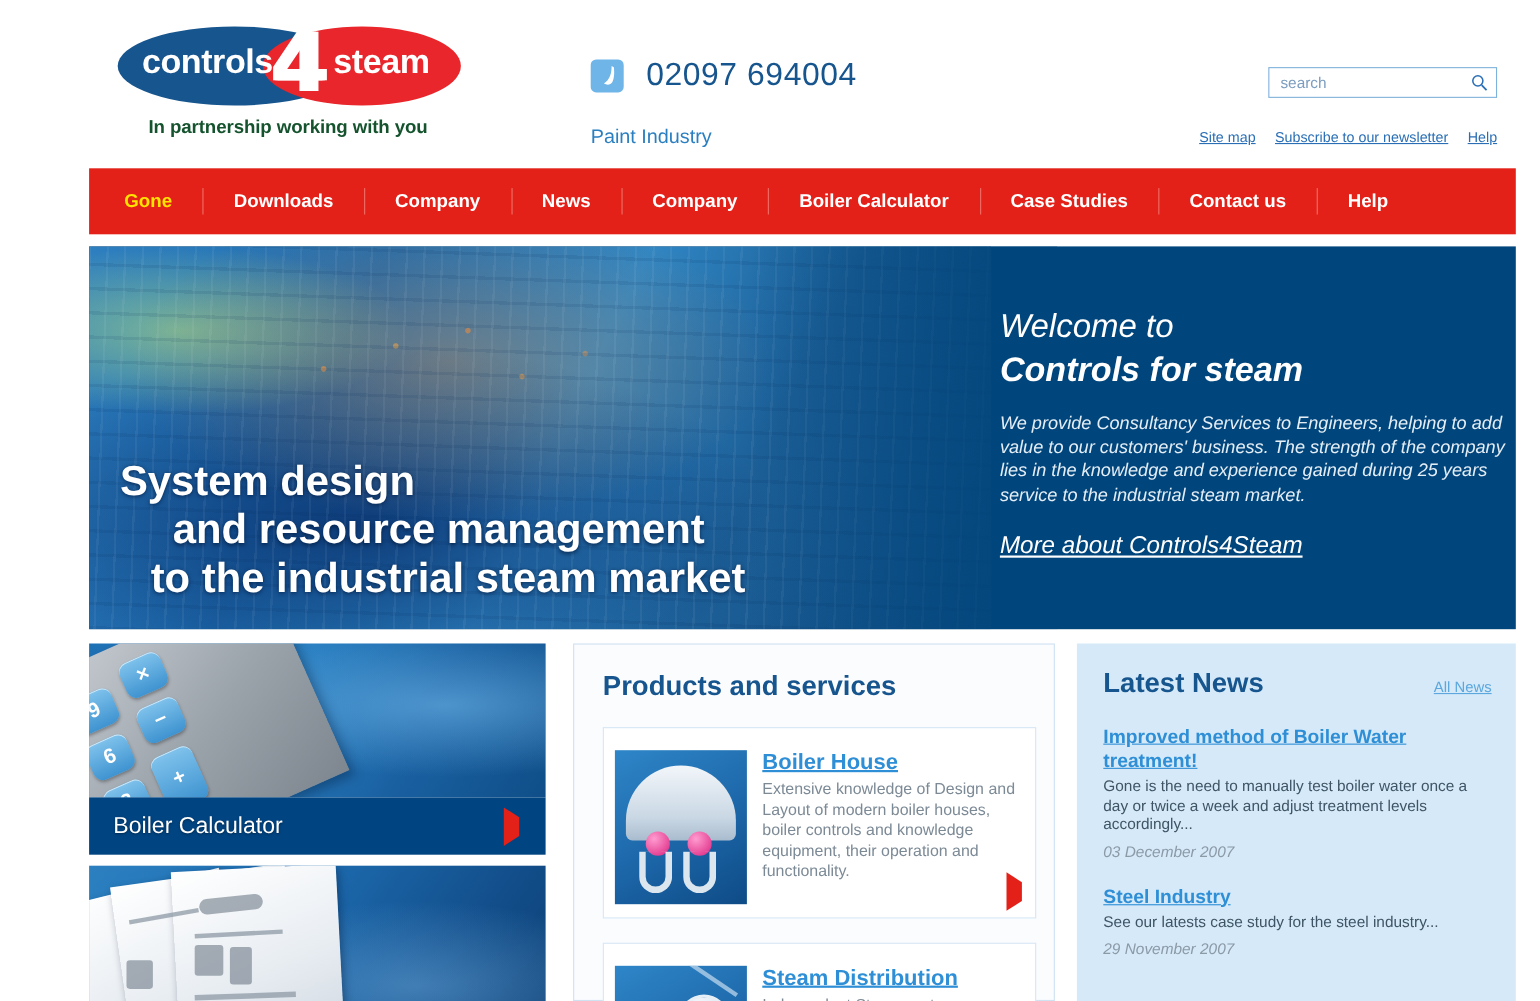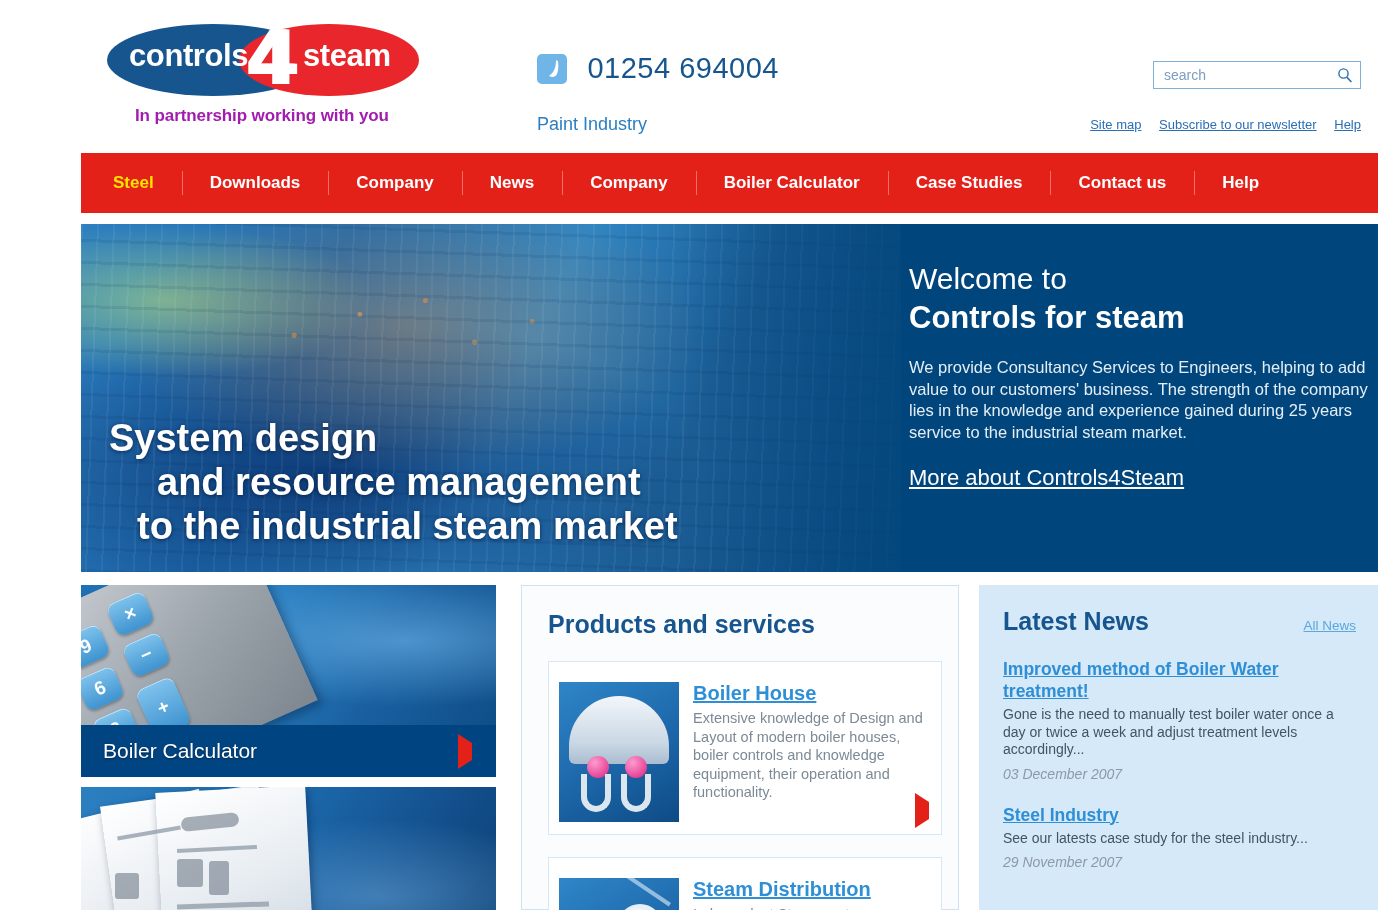--- a/index.html
+++ b/index.html
@@ -35,21 +35,21 @@
     color: #ffffff; font-size: 31px; font-weight: bold; letter-spacing: -0.4px;
   }
   .logo-four {
     position: absolute; left: 140px; top: -2px; z-index: 5;
     color: #ffffff; font-size: 74px; font-weight: bold; line-height: 72px;
     font-family: "DejaVu Sans", sans-serif;
     text-shadow: 2px 0 0 #fff, -2px 0 0 #fff;
   }
   .logo-tag {
     position: absolute; left: 28px; top: 82px;
-    color: #a21caf; font-size: 17px; font-weight: bold; letter-spacing: -0.1px;
+    color: #14532d; font-size: 17px; font-weight: bold; letter-spacing: -0.1px;
   }
 
   .phone-block { position: absolute; left: 508px; top: 52px; }
   .phone-icon {
     display: inline-block; vertical-align: middle;
     width: 30px; height: 30px; border-radius: 5px; background: #6FB5E8;
     position: relative;
   }
   .phone-icon svg { position: absolute; left: 6px; top: 5px; }
   .phone-num {
@@ -134,21 +134,21 @@
   }
   .hero-headline {
     position: absolute; left: 28px; bottom: 24px; z-index: 3;
     color: #ffffff;
     font-size: 38px; font-weight: bold; line-height: 44px;
     text-shadow: 0 1px 4px rgba(0,25,60,0.75);
   }
   .hero-headline .l2 { margin-left: 48px; }
   .hero-headline .l3 { margin-left: 28px; }
 
-  .hero-panel { position: absolute; left: 828px; top: 36px; width: 460px; }
+  .hero-panel { position: absolute; left: 828px; top: 54px; width: 460px; font-style: italic; }
   .hero-welcome { color: #ffffff; font-size: 30px; line-height: 37px; }
   .hero-title { color: #ffffff; font-size: 31px; font-weight: bold; line-height: 38px; margin-top: 2px; }
   .hero-body {
     margin-top: 20px; color: #E4EEF7; font-size: 16.5px; line-height: 21.5px;
   }
   .hero-more {
     display: inline-block; margin-top: 22px;
     color: #ffffff; font-size: 22px; text-decoration: underline;
   }
 
@@ -295,21 +295,21 @@
       </div>
       <div class="logo-tag">In partnership working with you</div>
     </div>
 
     <div class="phone-block">
       <span class="phone-icon">
         <svg width="18" height="20" viewBox="0 0 18 20">
           <path d="M13 1c0 7.5 -2 12.5 -7 16 c3 1.6 6 1.2 7.6 -1.2 c1.6 -2.5 2.2 -8.6 1.4 -13.6 z" fill="#ffffff"></path>
         </svg>
       </span>
-      <span class="phone-num">01254 694004</span>
+      <span class="phone-num">02097 694004</span>
     </div>
     <div class="sector-label">Paint Industry</div>
 
     <div class="search-box">
       <input class="search-input" type="text" placeholder="search" style="">
       <span class="search-icon">
         <svg width="16" height="17" viewBox="0 0 16 17">
           <circle cx="6.5" cy="6.5" r="4.6" fill="none" stroke="#2A6FB5" stroke-width="1.4"></circle>
           <line x1="10" y1="10.4" x2="14.4" y2="15" stroke="#2A6FB5" stroke-width="1.6"></line>
         </svg>
@@ -317,21 +317,21 @@
     </div>
 
     <div class="top-links">
       <a href="#">Site map</a>
       <a href="#">Subscribe to our newsletter</a>
       <a href="#">Help</a>
     </div>
   </div>
 
   <div class="nav">
-    <div class="nav-item active">Steel</div>
+    <div class="nav-item active">Gone</div>
     <div class="nav-item">Downloads</div>
     <div class="nav-item">Company</div>
     <div class="nav-item">News</div>
     <div class="nav-item">Company</div>
     <div class="nav-item">Boiler Calculator</div>
     <div class="nav-item">Case Studies</div>
     <div class="nav-item">Contact us</div>
     <div class="nav-item">Help</div>
   </div>
 

